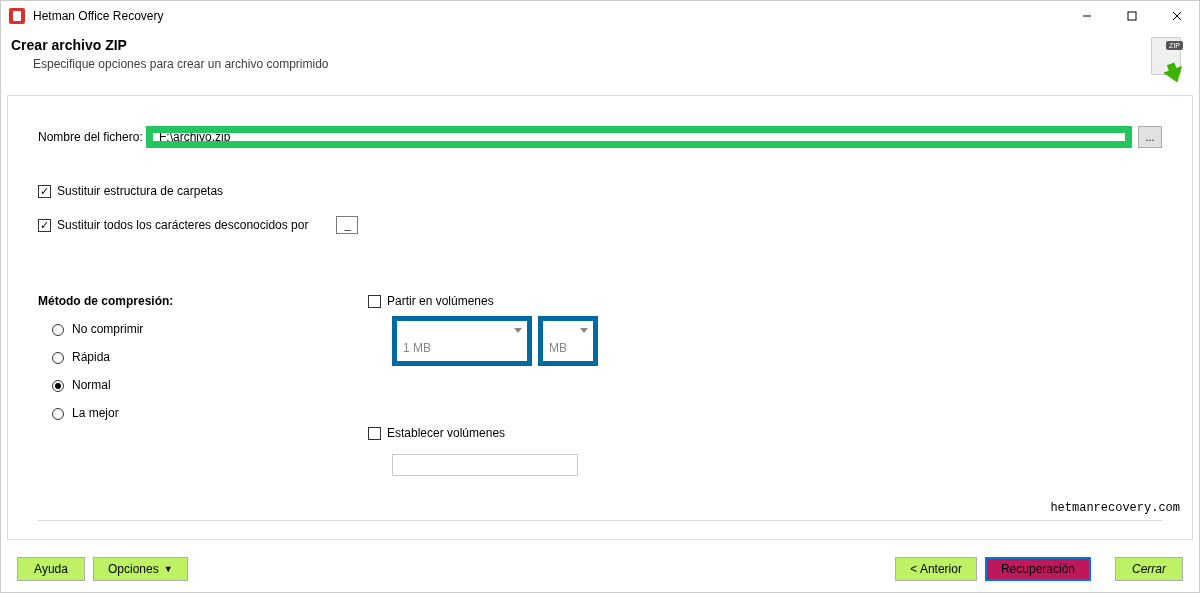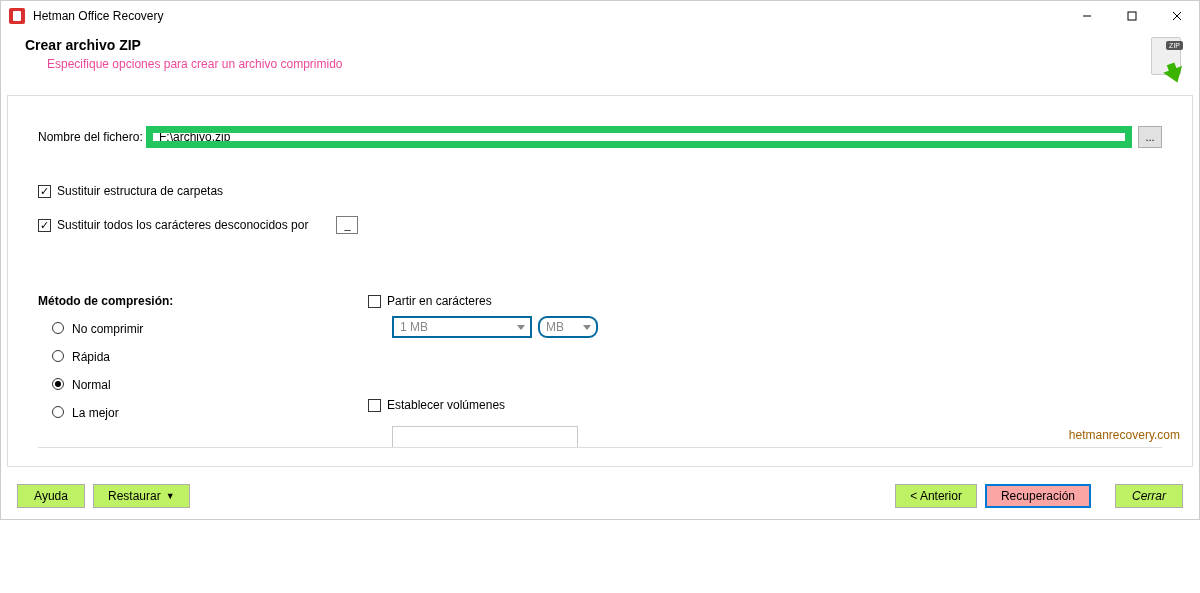--- a/index.html
+++ b/index.html
@@ -1,30 +1,30 @@
 <!DOCTYPE html>
 <html><head>
 <meta charset="utf-8">
 <style>
   * { box-sizing: border-box; font-family: "Segoe UI", Tahoma, sans-serif; }
   body { margin: 0; background: #fff; font-size: 12px; color: #000; }
-  .window { width: 1200px; height: 520px; border: 1px solid #ccc; display: flex; flex-direction: column; background: #fff; }
+  .window { width: 1200px; height: 593px; border: 1px solid #ccc; display: flex; flex-direction: column; background: #fff; }
 
   
   .titlebar { height: 30px; display: flex; align-items: center; padding-left: 8px; }
   .titlebar .app-icon { width: 16px; height: 16px; background: #d9302e; border-radius: 2px; position: relative; margin-right: 8px; display:flex; align-items:center; justify-content:center;}
   .titlebar .app-icon::after { content:""; width:8px; height:10px; background:#fff; border-radius:1px;}
   .titlebar .title { font-size: 12px; }
   .titlebar .win-controls { margin-left: auto; display: flex; }
   .titlebar .win-btn { width: 45px; height: 30px; display: flex; align-items: center; justify-content: center; font-size: 10px; }
 
   
-  .header { padding: 6px 16px 10px 24px; display: flex; gap: 18px; }
+  .header { padding: 6px 16px 10px 10px; display: flex; gap: 18px; }
   .header-text h1 { font-size: 14px; font-weight: bold; margin: 0 0 4px 0; }
-  .header-text p { font-size: 12px; margin: 0 12px 0 22px; color: #ec4899; }
+  .header-text p { font-size: 12px; margin: 0 12px 0 22px; color: #404040; }
   .header-icon { margin-left: auto; width: 44px; height: 44px; position: relative; }
   .header-icon .paper { position:absolute; right:2px; top:0; width:30px; height:38px; background:#efefef; border:1px solid #ccc; border-radius:2px;}
   .header-icon .ziplbl { position:absolute; right:0; top:4px; background:#555; color:#fff; font-size:7px; padding:1px 3px; border-radius:2px;}
   .header-icon .arrow { position:absolute; right:-2px; bottom:-2px; width:0; height:0; border-left:10px solid transparent; border-right:10px solid transparent; border-top:14px solid #3bb400; transform:rotate(-20deg);}
   .header-icon .arrow::after{content:""; position:absolute; left:-4px; top:-20px; width:8px; height:10px; background:#3bb400;}
 
   
   .content { flex: 1; margin: 4px 6px 6px 6px; border: 1px solid #ddd; padding: 30px 30px 10px 30px; position: relative; }
 
   .row { display: flex; align-items: center; margin-bottom: 10px; }
@@ -34,41 +34,41 @@
 
   .chk-row { display: flex; align-items: center; margin-top: 18px; margin-bottom: 8px; }
   .chk { width: 13px; height: 13px; border: 1px solid #333; margin-right: 6px; display: inline-flex; align-items: center; justify-content: center; font-size: 10px; color: #000; }
   .chk.checked::after { content: "✓"; font-size: 11px; line-height: 1; }
   .chk-row .smallinput { width: 22px; height: 18px; border: 1px solid #7a7a7a; margin-left: 28px; text-align: center; font-size: 11px; }
 
   .twocol { display: flex; margin-top: 60px; }
   .col-left { width: 330px; }
   .col-right { flex: 1; }
   .section-label { font-size: 12px; margin-bottom: 14px; font-weight: bold; }
-  .radio-row { display: flex; align-items: flex-start; margin-left: 14px; margin-bottom: 14px; }
+  .radio-row { display: flex; align-items: flex-end; margin-left: 14px; margin-bottom: 14px; }
   .radio { width: 12px; height: 12px; border: 1px solid #333; border-radius: 50%; margin-right: 8px; display: inline-flex; align-items: center; justify-content: center; }
   .radio.selected::after { content: ""; width: 6px; height: 6px; background: #000; border-radius: 50%; }
 
   .vol-row { display: flex; align-items: center; margin-left: 24px; margin-top: 6px; }
-  .combo { height: 22px; border: 2px solid #0369a1; background: #fff; font-size: 12px; padding: 2px 6px; position: relative; color:#888;}
+  .combo { height: 22px; border: 5px solid #0369a1; background: #fff; font-size: 12px; padding: 20px 6px; position: relative; color:#888;}
   .combo.disabled { background: #fff; color: #888; }
   .combo .arrowdn { position: absolute; right: 5px; top: 7px; width: 0; height: 0; border-left: 4px solid transparent; border-right: 4px solid transparent; border-top: 5px solid #888; }
   .combo1 { width: 140px; margin-right: 6px; }
-  .combo2 { width: 60px; background:#e6e6e6;border-radius:9px; }
+  .combo2 { width: 60px; background:#e6e6e6; }
 
   .password-row { margin-top: 60px; }
   .passinput { width: 186px; height: 22px; border: 1px solid #c8c8c8; margin-left: 24px; margin-top: 6px; padding:2px 6px; }
 
-  .branding { position: absolute; right: 12px; bottom: 24px; color: #a16207; font-size: 12px; }
+  .branding { position: absolute; right: 12px; bottom: 24px; color: #000000; font-size: 12px; font-family: Liberation Mono, monospace; }
   .sep { position:absolute; left:30px; right:30px; bottom:18px; border-top:1px solid #ddd;}
 
   
   .footer { height: 46px; display: flex; align-items: center; padding: 0 16px; }
   .btn { height: 24px; border: 1px solid #adadad; background: #bef264; padding: 0 14px; font-size: 12px; display: inline-flex; align-items: center; justify-content: center; margin-right: 8px; min-width:68px;}
-  .btn.primary { border: 2px solid #0078d7; background: #fca5a5;}
+  .btn.primary { border: 2px solid #0078d7; background: #be185d;}
   .btn .caret { margin-left: 5px; font-size: 9px; }
   .footer .spacer { flex: 1; }
 </style>
 </head>
 <body>
 
 <div class="window">
 
   <div class="titlebar">
     <div class="app-icon"></div>
@@ -142,21 +142,21 @@
         </div>
         <div class="radio-row">
           <span class="radio"></span>
           <span>La mejor</span>
         </div>
       </div>
 
       <div class="col-right">
         <div class="chk-row" style="margin-top:0;">
           <span class="chk"></span>
-          <span>Partir en carácteres</span>
+          <span>Partir en volúmenes</span>
         </div>
         <div class="vol-row">
           <div class="combo combo1 disabled">
             <span>1 MB</span><span class="arrowdn"></span>
           </div>
           <div class="combo combo2 disabled">
             <span>MB</span><span class="arrowdn"></span>
           </div>
         </div>
 
@@ -170,21 +170,21 @@
 
     <div class="branding">hetmanrecovery.com</div>
     <div class="sep"></div>
   </div>
 
   <div class="footer">
     <div class="btn">
         <span>Ayuda</span>
       </div>
     <div class="btn">
-        <span>Restaurar</span>
+        <span>Opciones</span>
         <span class="caret">▼</span>
       </div>
     <div class="spacer"></div>
     <div class="btn">
         <span>&lt; Anterior</span>
       </div>
     <div class="btn primary">
         <span>Recuperación</span>
       </div>
     <div class="btn" style="margin-left:16px; margin-right:0;font-style:italic;">

